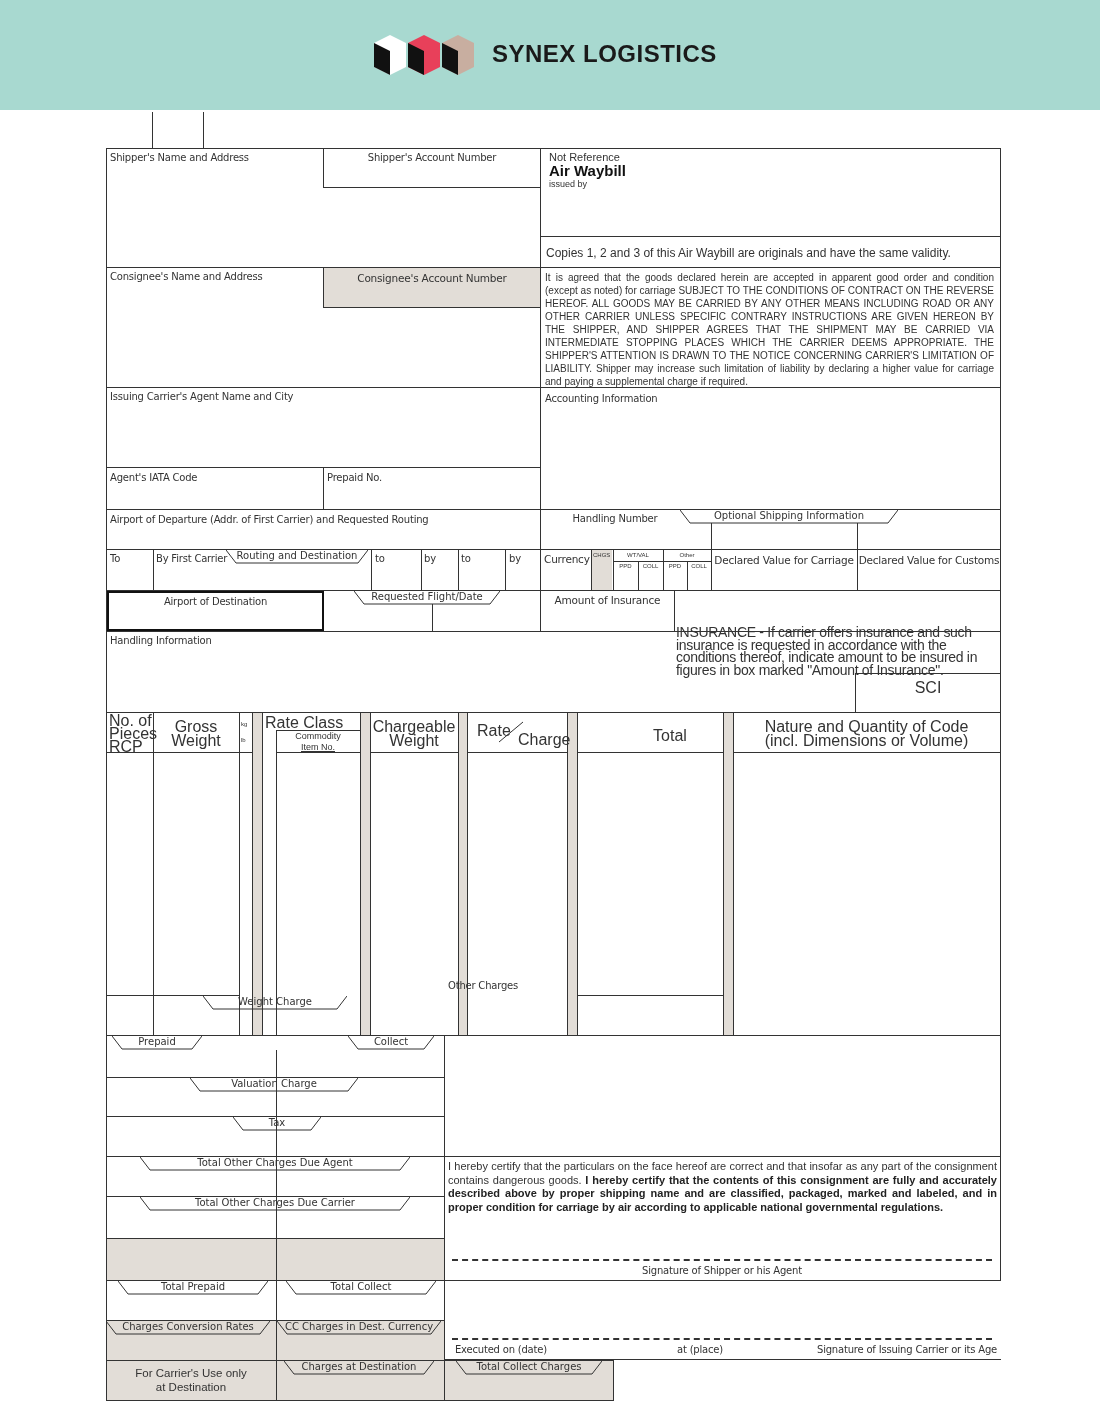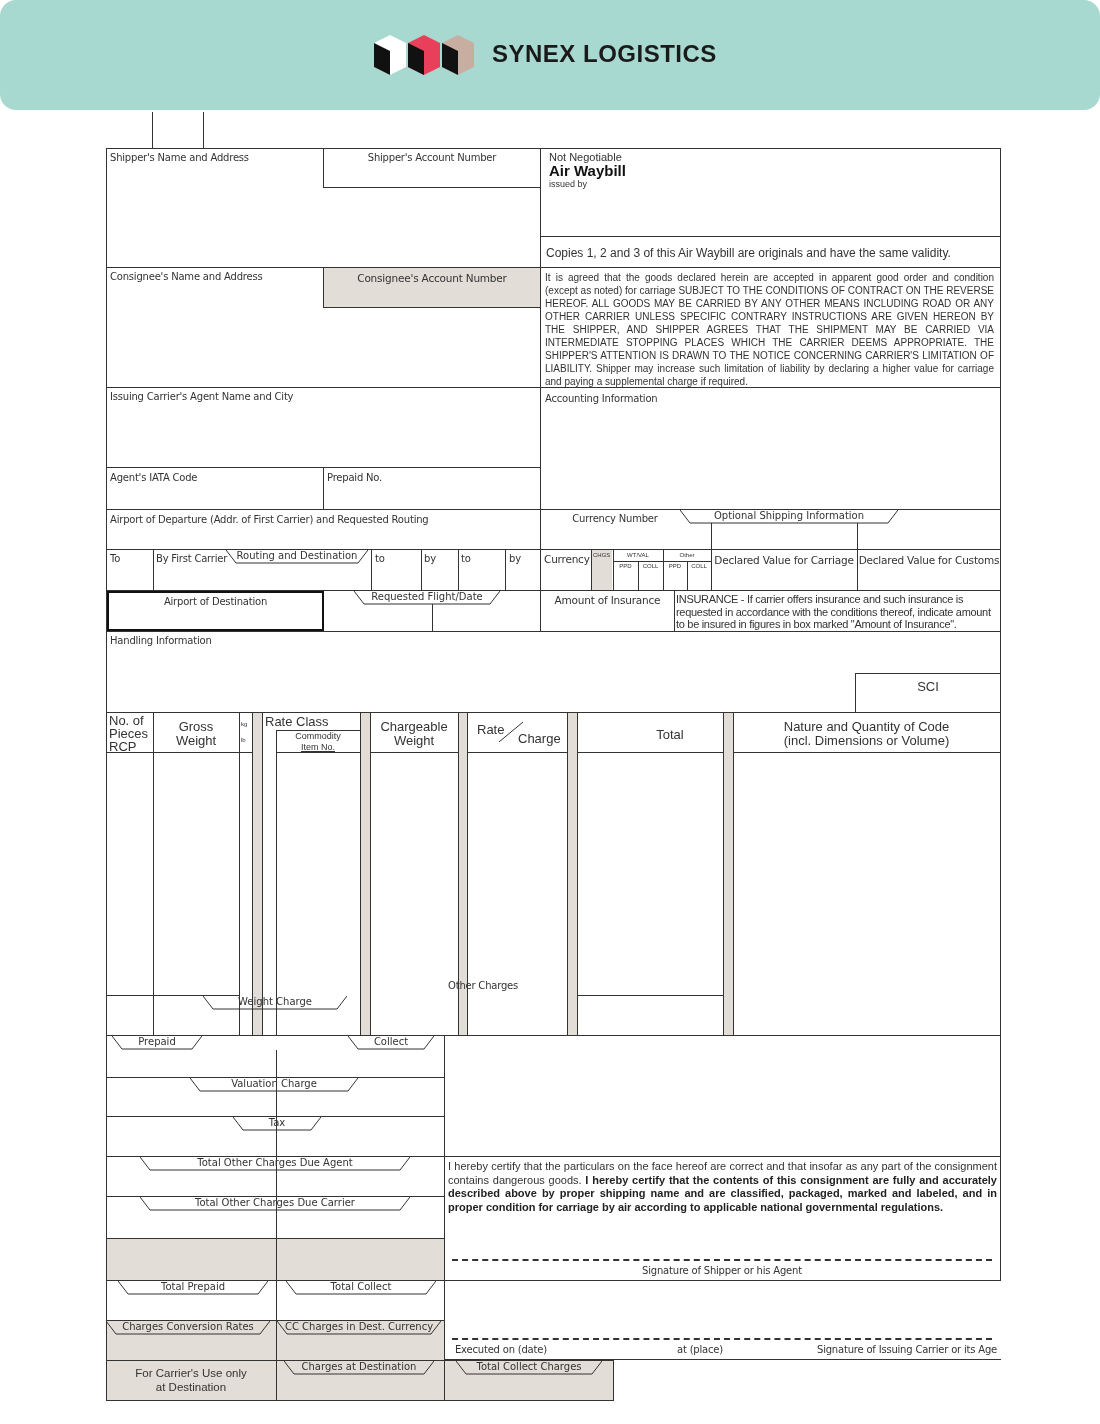--- a/index.html
+++ b/index.html
@@ -1,25 +1,25 @@
 <!DOCTYPE html>
 <html><head>
 <meta charset="utf-8">
 <style>
   * { box-sizing: border-box; margin: 0; padding: 0; }
   body { width: 1100px; height: 1424px; background: #ffffff; position: relative; font-family: "DejaVu Sans", sans-serif; color: #222; overflow: hidden; }
-  .header { position: absolute; left: 0; top: 0; width: 1100px; height: 110px; background: #a8d9d0; border-radius: 16px; }
+  .header { position: absolute; left: 0; top: 0; width: 1100px; height: 110px; background: #a8d9d0; }
   .logo { position: absolute; left: 372px; top: 33px; width: 108px; height: 44px; }
   .brand { position: absolute; left: 492px; top: 40px; font-family: "Liberation Sans", sans-serif; font-weight: bold; font-size: 24px; letter-spacing: 0.5px; color: #1a1a1a; }
   .ln { position: absolute; background: #333; }
   .h { height: 1px; }
   .v { width: 1px; }
   .thick { background: #111; }
   .grey { position: absolute; background: #e2ddd7; }
-  .t { position: absolute; font-family: "Liberation Sans", sans-serif; font-size: 13px; color: #333; white-space: nowrap; }
+  .t { position: absolute; font-family: "Liberation Sans", sans-serif; font-size: 16px; color: #333; white-space: nowrap; }
   .ts { font-family: "DejaVu Sans", sans-serif; font-size: 10px; letter-spacing: -0.2px; }
   .c { text-align: center; }
   .tab { position: absolute; height: 14px; }
   .tab svg { position: absolute; left: 0; top: 0; }
   .tab span { position: absolute; left: 0; right: 0; top: 0; text-align: center; font-family: "DejaVu Sans", sans-serif; font-size: 10px; color: #333; white-space: nowrap; }
   .dash { position: absolute; height: 0; border-top: 2px dashed #333; }
   .para { position: absolute; font-family: "Liberation Sans", sans-serif; font-size: 10px; line-height: 13px; color: #333; text-align: justify; }
   .cert { position: absolute; font-family: "Liberation Sans", sans-serif; font-size: 11px; line-height: 13.5px; color: #333; text-align: justify; }
   .cert b { color: #222; }
   .field { position: absolute; }
@@ -59,21 +59,21 @@
 
 <div class="ln v" style="left:323px;top:148px;height:40px;"></div>
 <div class="ln h" style="left:323px;top:187px;width:218px;"></div>
 <div class="ln v" style="left:540px;top:148px;height:484px;"></div>
 <div class="ln h" style="left:540px;top:236px;width:461px;"></div>
 <div class="ln h" style="left:106px;top:267px;width:895px;"></div>
 <div class="t ts" style="left:110px;top:152px;">Shipper's Name and Address</div>
 <div class="field" style="left:108px;top:168px;width:430px;height:96px;"></div>
 <div class="t ts c" style="left:323px;top:152px;width:218px;">Shipper's Account Number</div>
 <div class="field" style="left:325px;top:166px;width:214px;height:20px;"></div>
-<div class="t" style="left:549px;top:151px;font-size:11px;">Not Negotiable</div>
+<div class="t" style="left:549px;top:151px;font-size:11px;">Not Reference</div>
 <div class="t" style="left:549px;top:162px;font-size:15px;font-weight:bold;color:#111;">Air Waybill</div>
 <div class="t" style="left:549px;top:179px;font-size:9px;">issued by</div>
 <div class="field" style="left:542px;top:192px;width:456px;height:42px;"></div>
 <div class="t" style="left:546px;top:246px;font-size:12px;">Copies 1, 2 and 3 of this Air Waybill are originals and have the same validity.</div>
 
 <div class="ln v" style="left:323px;top:267px;height:41px;"></div>
 <div class="ln h" style="left:323px;top:307px;width:218px;"></div>
 <div class="ln h" style="left:106px;top:387px;width:895px;"></div>
 <div class="t ts" style="left:110px;top:271px;">Consignee's Name and Address</div>
 <div class="field" style="left:108px;top:287px;width:214px;height:98px;"></div>
@@ -88,21 +88,21 @@
 <div class="field" style="left:108px;top:406px;width:430px;height:58px;"></div>
 <div class="t ts" style="left:545px;top:393px;">Accounting Information</div>
 <div class="field" style="left:542px;top:408px;width:456px;height:98px;"></div>
 <div class="t ts" style="left:110px;top:472px;">Agent's IATA Code</div>
 <div class="field" style="left:108px;top:487px;width:214px;height:20px;"></div>
 <div class="t ts" style="left:327px;top:472px;">Prepaid No.</div>
 <div class="field" style="left:325px;top:487px;width:214px;height:20px;"></div>
 
 <div class="t ts" style="left:110px;top:514px;">Airport of Departure (Addr. of First Carrier) and Requested Routing</div>
 <div class="field" style="left:108px;top:528px;width:430px;height:20px;"></div>
-<div class="t ts c" style="left:545px;top:513px;width:140px;">Currency Number</div>
+<div class="t ts c" style="left:545px;top:513px;width:140px;">Handling Number</div>
 <div class="tab" style="left:680px;top:510px;width:218px;">
   <svg width="218" height="14">
       <polyline points="0,0 10,13 208,13 218,0" fill="none" stroke="#333" stroke-width="1"></polyline>
     </svg>
   <span>Optional Shipping Information</span>
 </div>
 <div class="ln v" style="left:711px;top:523px;height:67px;"></div>
 <div class="ln v" style="left:857px;top:523px;height:67px;"></div>
 <div class="ln h" style="left:106px;top:549px;width:895px;"></div>
 <div class="field" style="left:713px;top:525px;width:142px;height:22px;"></div>
@@ -163,21 +163,21 @@
       <polyline points="0,0 10,13 136,13 146,0" fill="none" stroke="#333" stroke-width="1"></polyline>
     </svg>
   <span>Requested Flight/Date</span>
 </div>
 <div class="ln v" style="left:432px;top:604px;height:28px;"></div>
 <div class="field" style="left:326px;top:606px;width:105px;height:24px;"></div>
 <div class="field" style="left:434px;top:606px;width:105px;height:24px;"></div>
 <div class="t ts c" style="left:541px;top:594px;width:133px;font-size:10.5px;">Amount of Insurance</div>
 <div class="field" style="left:542px;top:608px;width:130px;height:22px;"></div>
 <div class="ln v" style="left:674px;top:590px;height:42px;"></div>
-<div class="t" style="left:676px;top:593px;width:324px;font-size:11px;line-height:12.5px;white-space:normal;letter-spacing:-0.3px;">INSURANCE - If carrier offers insurance and such insurance is requested in accordance with the conditions thereof, indicate amount to be insured in figures in box marked "Amount of Insurance".</div>
+<div class="t" style="left:676px;top:626px;width:324px;font-size:14px;line-height:12.5px;white-space:normal;letter-spacing:-0.3px;">INSURANCE - If carrier offers insurance and such insurance is requested in accordance with the conditions thereof, indicate amount to be insured in figures in box marked "Amount of Insurance".</div>
 <div class="ln h" style="left:106px;top:631px;width:895px;"></div>
 
 <div class="t ts" style="left:110px;top:635px;">Handling Information</div>
 <div class="field" style="left:108px;top:650px;width:745px;height:58px;"></div>
 <div class="ln h" style="left:855px;top:673px;width:146px;"></div>
 <div class="ln v" style="left:855px;top:673px;height:39px;"></div>
 <div class="t c" style="left:855px;top:679px;width:146px;">SCI</div>
 <div class="field" style="left:857px;top:693px;width:142px;height:17px;"></div>
 <div class="ln h" style="left:106px;top:712px;width:895px;"></div>
 

